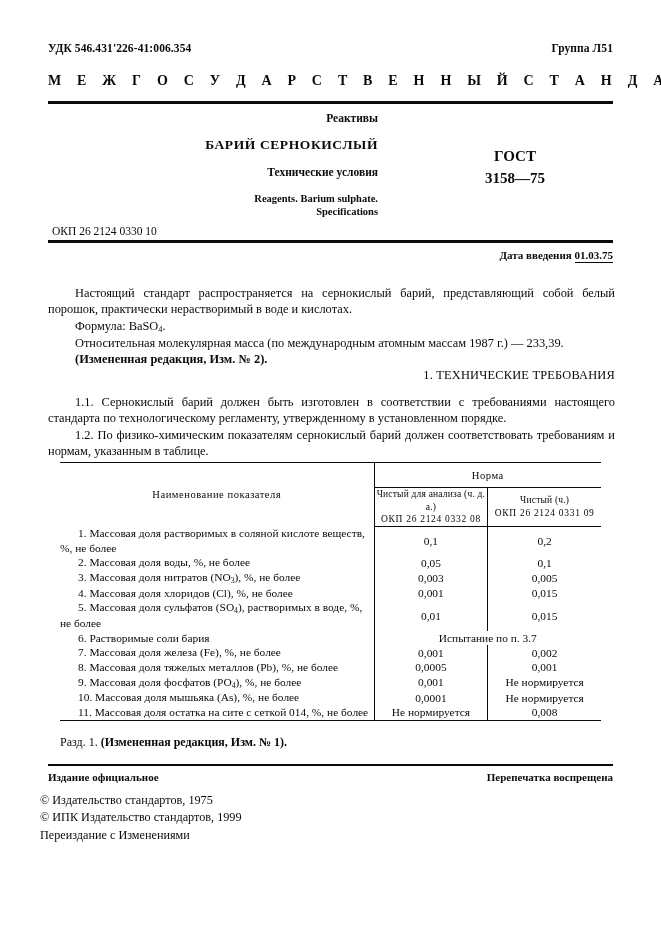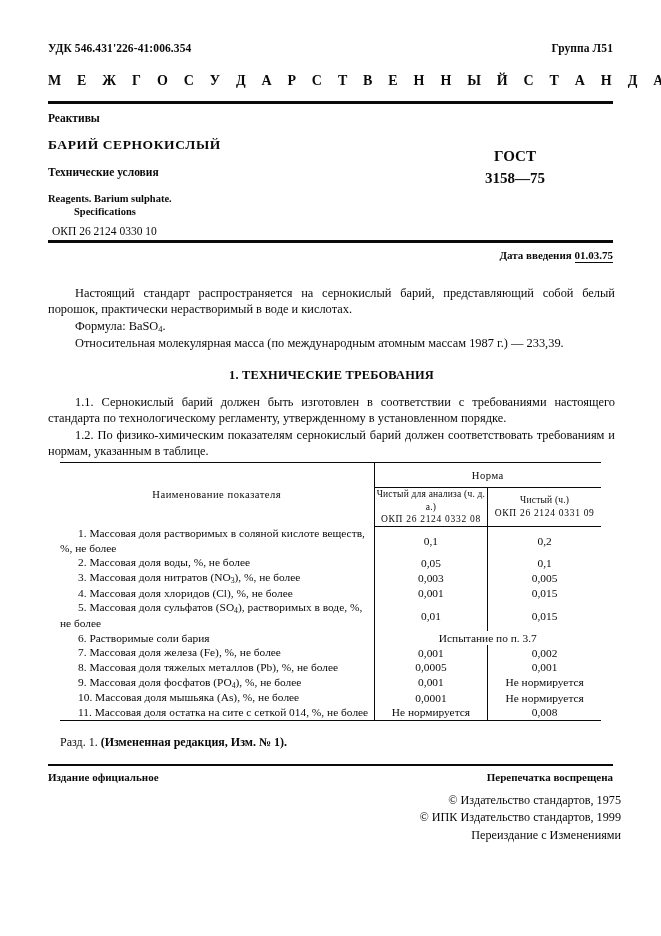--- a/index.html
+++ b/index.html
@@ -63,21 +63,21 @@
 
   
   .title-block {
     position: absolute;
     top: 112px;
     left: 48px;
     width: 565px;
   }
   .t-center {
     width: 330px;
-    text-align: left;
+    text-align: right;
   }
   .t-reagents {
     font-size: 11.5px;
     font-weight: bold;
     margin: 0 0 13px 0;
   }
   .t-main {
     font-size: 13.5px;
     font-weight: bold;
     letter-spacing: 0.6px;
@@ -150,23 +150,23 @@
   .body-text p { margin: 0; }
   .body-text p.ind { text-indent: 27px; }
   .body-text .bold { font-weight: bold; }
   sub { font-size: 0.68em; vertical-align: -0.25em; }
 
   .sec-title {
     position: absolute;
     top: 368px;
     left: 48px;
     width: 567px;
-    text-align: center;
+    text-align: right;
     font-size: 12.4px;
-    font-weight: bold;
+    font-weight: normal;
     letter-spacing: 0.2px;
   }
 
   .body-text-2 {
     position: absolute;
     top: 394px;
     left: 48px;
     width: 567px;
     font-size: 12.4px;
     line-height: 1.31;
@@ -264,23 +264,23 @@
     width: 565px;
     display: flex;
     justify-content: space-between;
     font-size: 11px;
     font-weight: bold;
   }
 
   .copyright {
     position: absolute;
     top: 792px;
-    left: 56px;
-    width: 565px;
-    text-align: right;
+    left: 40px;
+    width: 565px;
+    text-align: left;
     font-size: 12.2px;
     line-height: 1.42;
   }
   .copyright div { white-space: nowrap; }
 </style>
 </head>
 <body>
 
 <div class="page">
 
@@ -315,20 +315,21 @@
 
   <div class="date-line">
     <span>Дата введения</span>
     <span class="date-val">01.03.75</span>
   </div>
 
   <div class="body-text">
     <p class="ind">Настоящий стандарт распространяется на сернокислый барий, представляющий собой белый порошок, практически нерастворимый в воде и кислотах.</p>
     <p class="ind"><span>Формула: BaSO</span><sub>4</sub><span>.</span></p>
     <p class="ind">Относительная молекулярная масса (по международным атомным массам 1987 г.) — 233,39.</p>
+    <p class="ind bold">(Измененная редакция, Изм. № 2).</p>
   </div>
 
   <div class="sec-title">1.  ТЕХНИЧЕСКИЕ ТРЕБОВАНИЯ</div>
 
   <div class="body-text-2">
     <p class="ind">1.1.  Сернокислый барий должен быть изготовлен в соответствии с требованиями настоящего стандарта по технологическому регламенту, утвержденному в установленном порядке.</p>
     <p class="ind">1.2.  По физико-химическим показателям сернокислый барий должен соответствовать требованиям и нормам, указанным в таблице.</p>
   </div>
 
   <table class="spec-table">

